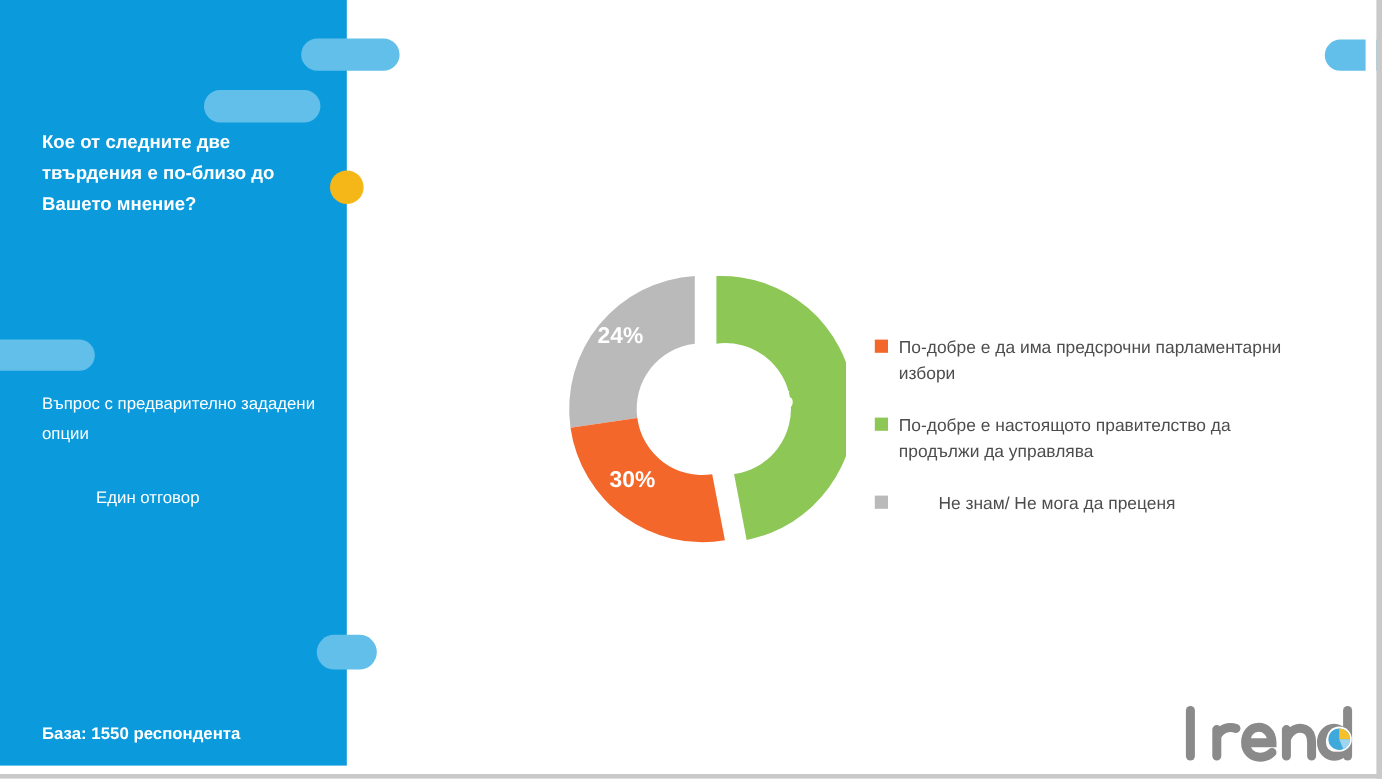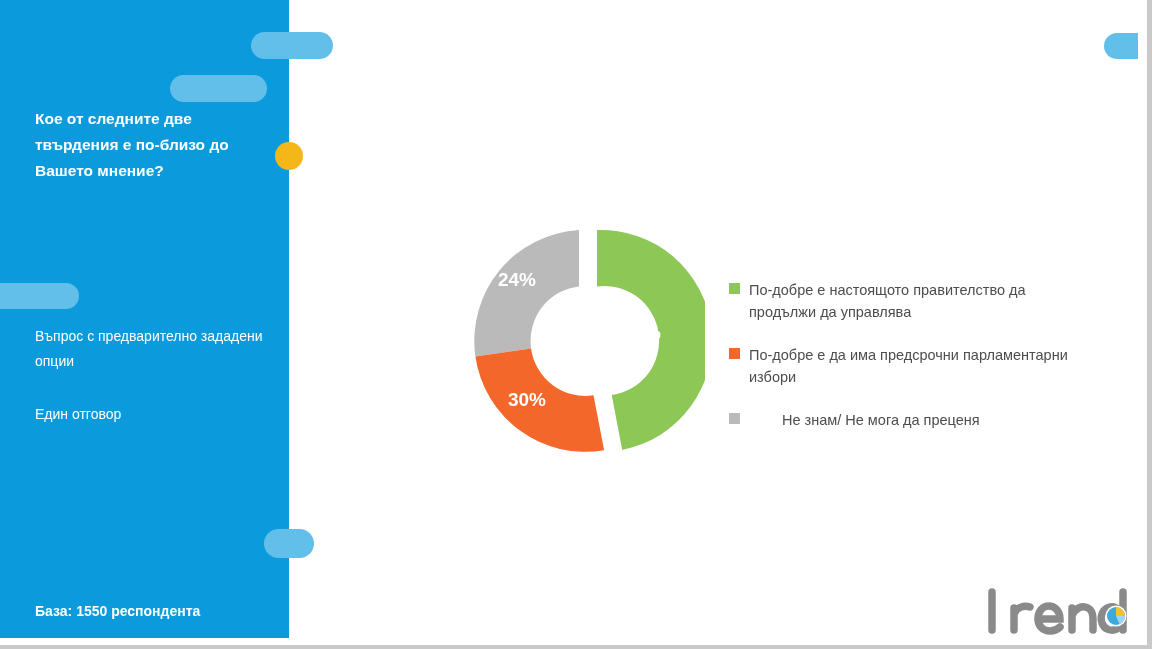--- a/index.html
+++ b/index.html
@@ -85,21 +85,21 @@
     position: absolute;
     left: 35px;
     width: 230px;
     color: #ffffff;
     font-size: 14px;
     line-height: 25px;
     font-weight: normal;
     z-index: 30;
   }
   .q-meta.type   { top: 324px; }
-  .q-meta.answer { top: 402px; }
+  .q-meta.answer { top: 402px; margin-left: 45px; }
 
   .q-base {
     position: absolute;
     left: 35px;
     top: 603px;
     color: #ffffff;
     font-size: 14px;
     font-weight: bold;
     z-index: 30;
     white-space: nowrap;
@@ -204,26 +204,26 @@
                Z" transform="translate(17,4)"></path>
 
       <text class="slice-label" x="187" y="127" text-anchor="middle">46%</text>
       <text class="slice-label" x="72" y="194" text-anchor="middle">30%</text>
       <text class="slice-label" x="62" y="74" text-anchor="middle">24%</text>
     </svg>
   </div>
 
   <div class="legend">
     <div class="legend-item">
+      <span class="legend-swatch" style="background:#f4672a"></span>
+      <span class="legend-label">По-добре е да има предсрочни парламентарни избори</span>
+    </div>
+    <div class="legend-item">
       <span class="legend-swatch" style="background:#8dc756"></span>
       <span class="legend-label">По-добре е настоящото правителство да продължи да управлява</span>
-    </div>
-    <div class="legend-item">
-      <span class="legend-swatch" style="background:#f4672a"></span>
-      <span class="legend-label">По-добре е да има предсрочни парламентарни избори</span>
     </div>
     <div class="legend-item">
       <span class="legend-swatch" style="background:#bababa"></span>
       <span class="legend-label">Не знам/ Не мога да преценя</span>
     </div>
   </div>
 
   <div class="logo">
     <svg width="150" height="56" viewBox="0 0 150 56">
       <g fill="none" stroke="#8a8a8a" stroke-width="7.5" stroke-linecap="round">

